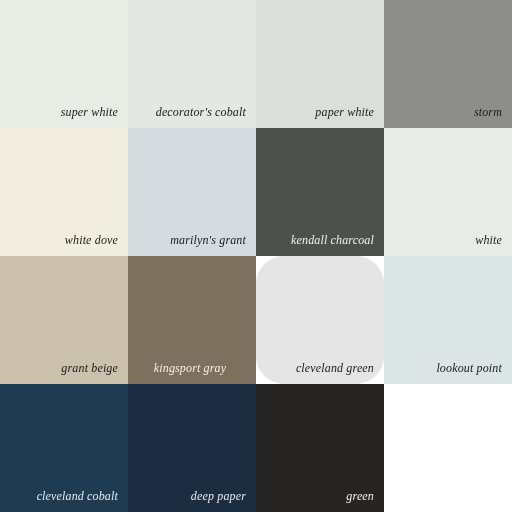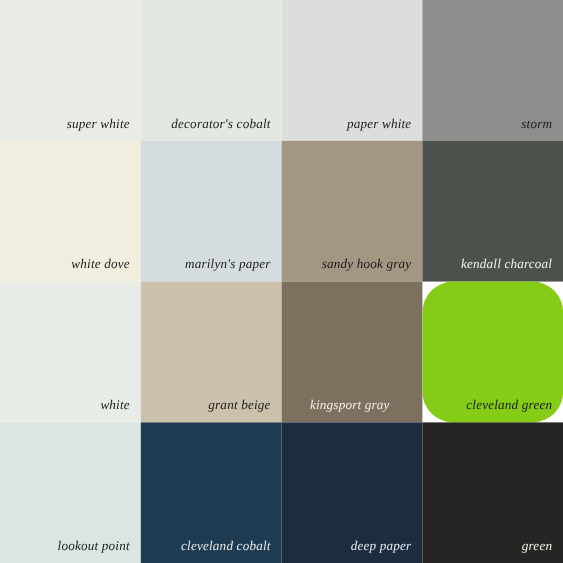--- a/index.html
+++ b/index.html
@@ -57,38 +57,35 @@
     <div class="swatch" style="background-color: rgb(220, 222, 219);">
       <span class="swatch-label" style="color: rgb(26, 26, 26);">paper white</span>
     </div>
     <div class="swatch" style="background-color: rgb(141, 141, 139);">
       <span class="swatch-label" style="color: rgb(26, 26, 26);">storm</span>
     </div>
     <div class="swatch" style="background-color: rgb(241, 238, 224);">
       <span class="swatch-label" style="color: rgb(26, 26, 26);">white dove</span>
     </div>
     <div class="swatch" style="background-color: rgb(213, 220, 224);">
-      <span class="swatch-label" style="color: rgb(26, 26, 26);">marilyn's paper</span>
-    </div>
-    <div class="swatch" style="background-color: rgb(163, 150, 131);">
-      <span class="swatch-label" style="color: rgb(26, 26, 26);">sandy hook gray</span>
+      <span class="swatch-label" style="color: rgb(26, 26, 26);">marilyn's grant</span>
     </div>
     <div class="swatch" style="background-color: rgb(77, 81, 75); padding-left: 28px;">
       <span class="swatch-label" style="color: rgb(242, 241, 234);">kendall charcoal</span>
     </div>
     <div class="swatch" style="background-color: rgb(232, 236, 230);">
       <span class="swatch-label" style="color: rgb(26, 26, 26);">white</span>
     </div>
     <div class="swatch" style="background-color: rgb(204, 193, 172);">
       <span class="swatch-label" style="color: rgb(26, 26, 26);">grant beige</span>
     </div>
     <div class="swatch" style="background-color: rgb(125, 112, 94);">
       <span class="swatch-label" style="color: rgb(242, 241, 234); text-align: center;">kingsport gray</span>
     </div>
-    <div class="swatch" style="background-color: #84cc16; border-radius: 28px;">
+    <div class="swatch" style="background-color: #e5e5e5; border-radius: 28px;">
       <span class="swatch-label" style="color: rgb(26, 26, 26);">cleveland green</span>
     </div>
     <div class="swatch" style="background-color: rgb(219, 229, 228);">
       <span class="swatch-label" style="color: rgb(26, 26, 26);">lookout point</span>
     </div>
     <div class="swatch" style="background-color: rgb(30, 59, 82);">
       <span class="swatch-label" style="color: rgb(233, 234, 234);">cleveland cobalt</span>
     </div>
     <div class="swatch" style="background-color: rgb(28, 45, 66);">
       <span class="swatch-label" style="color: rgb(233, 234, 234);">deep paper</span>

